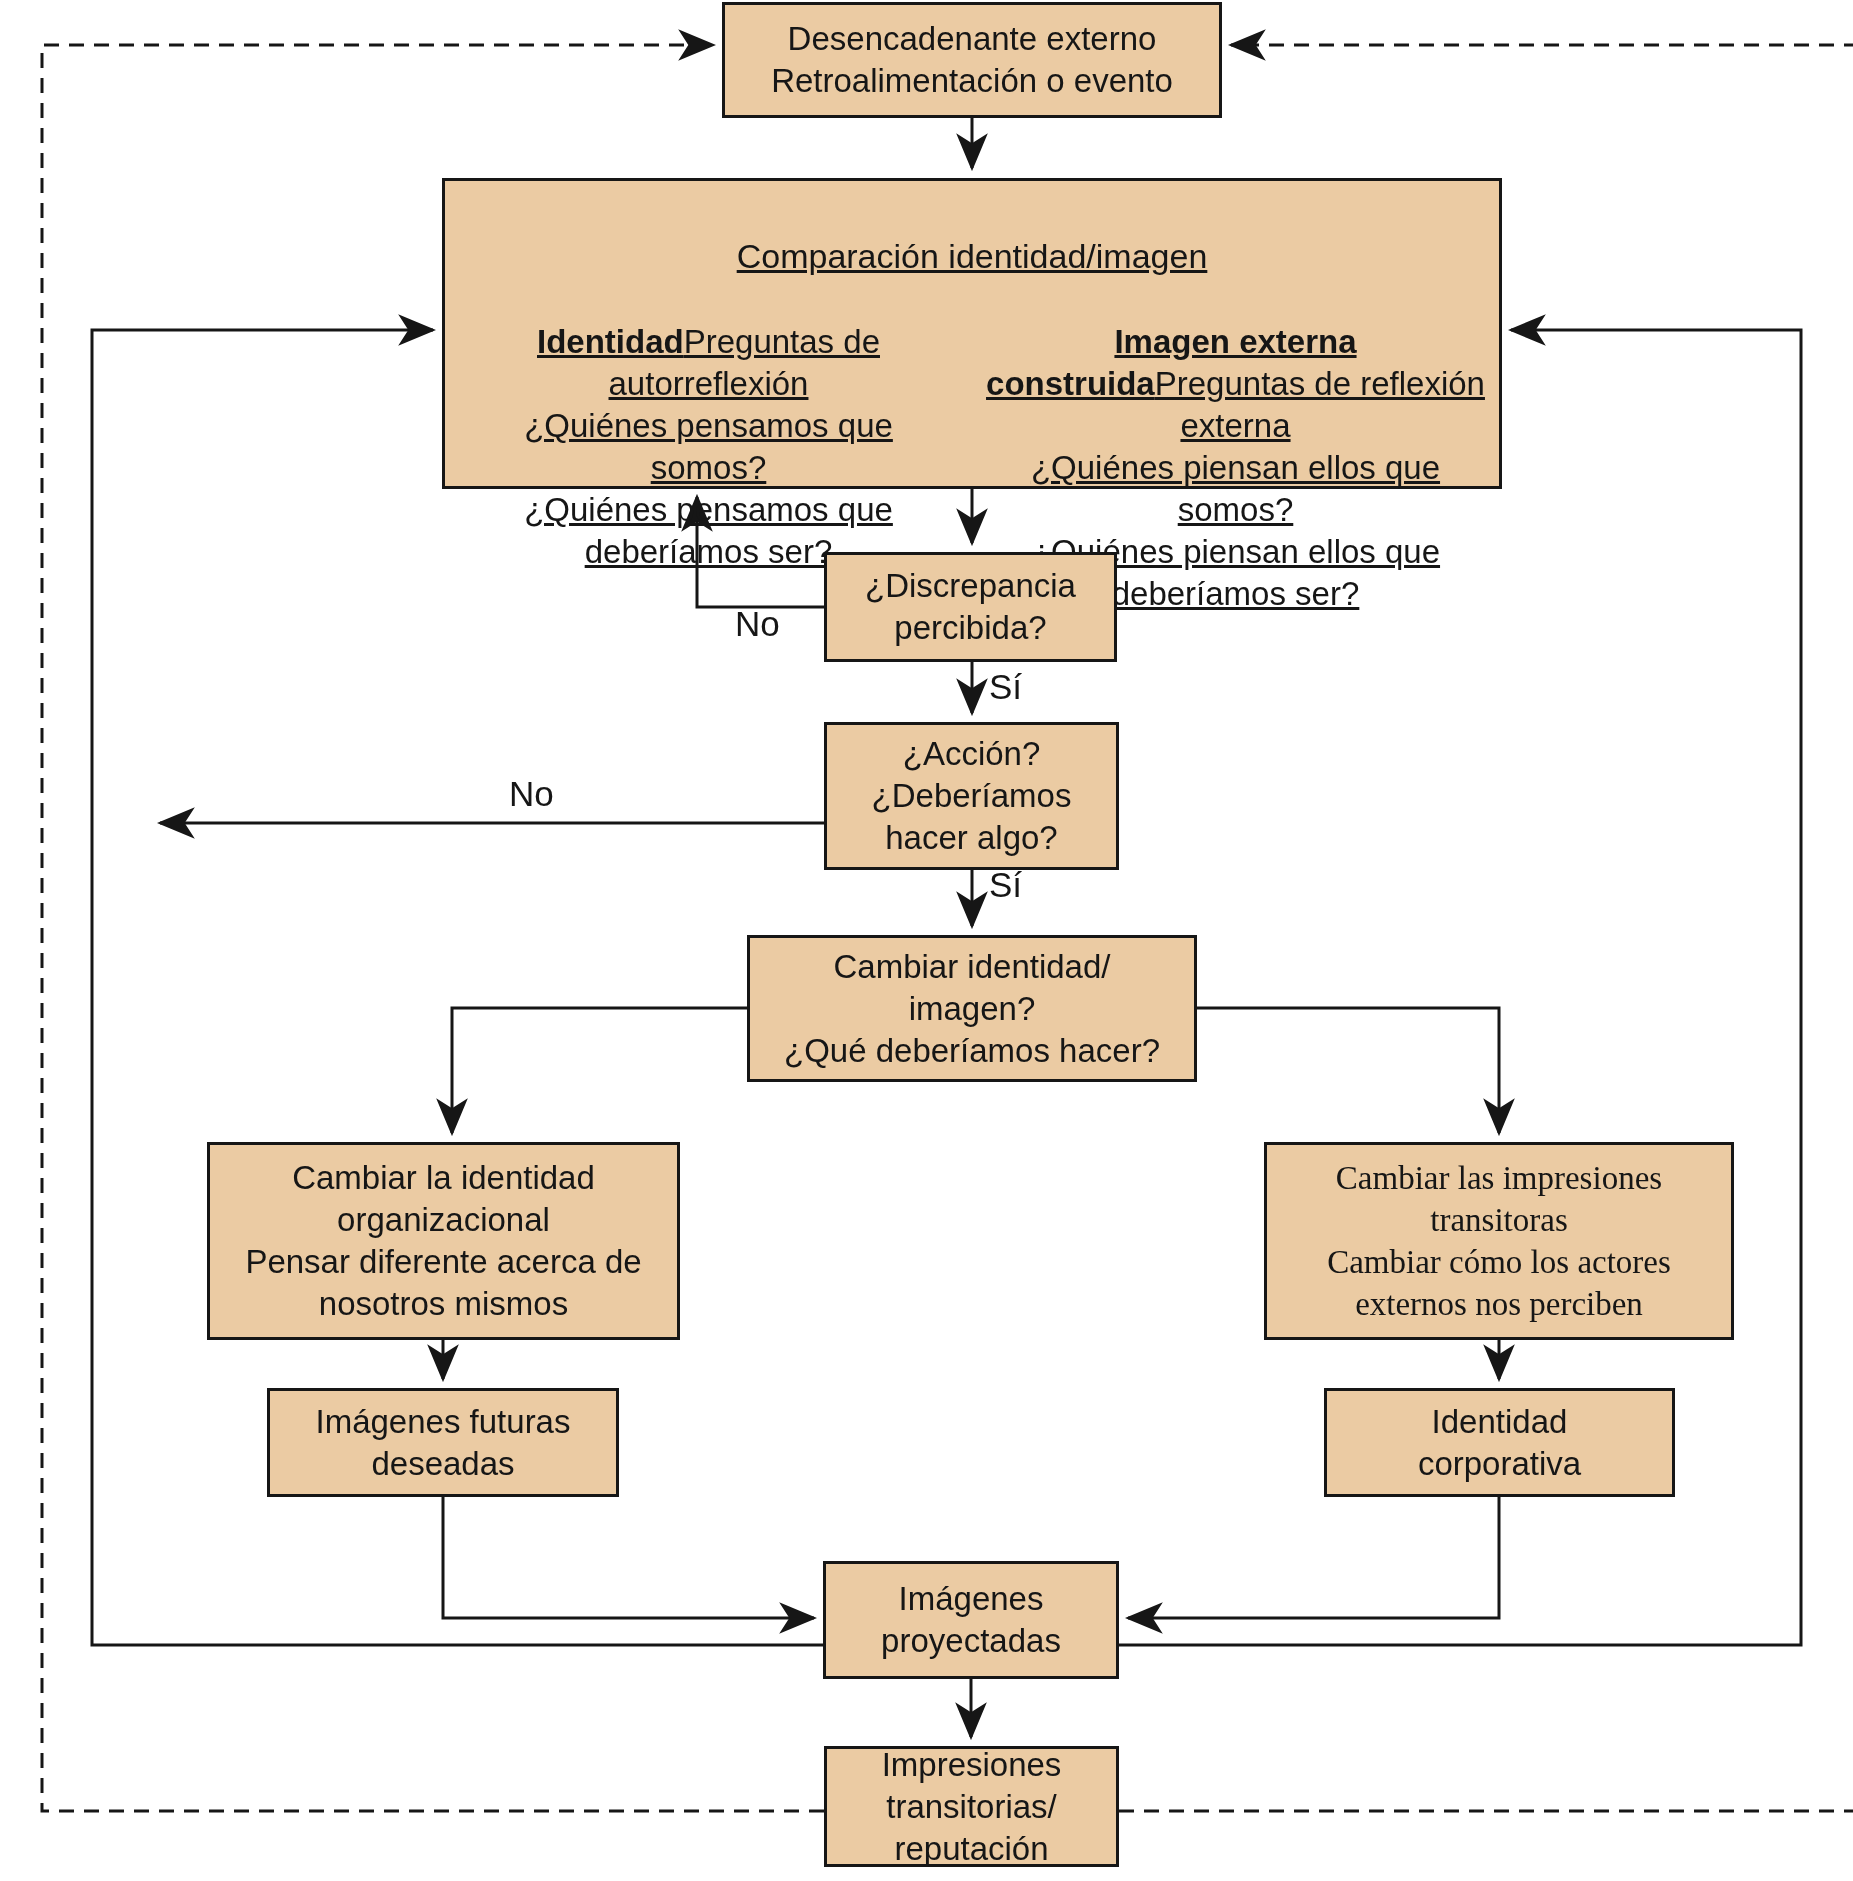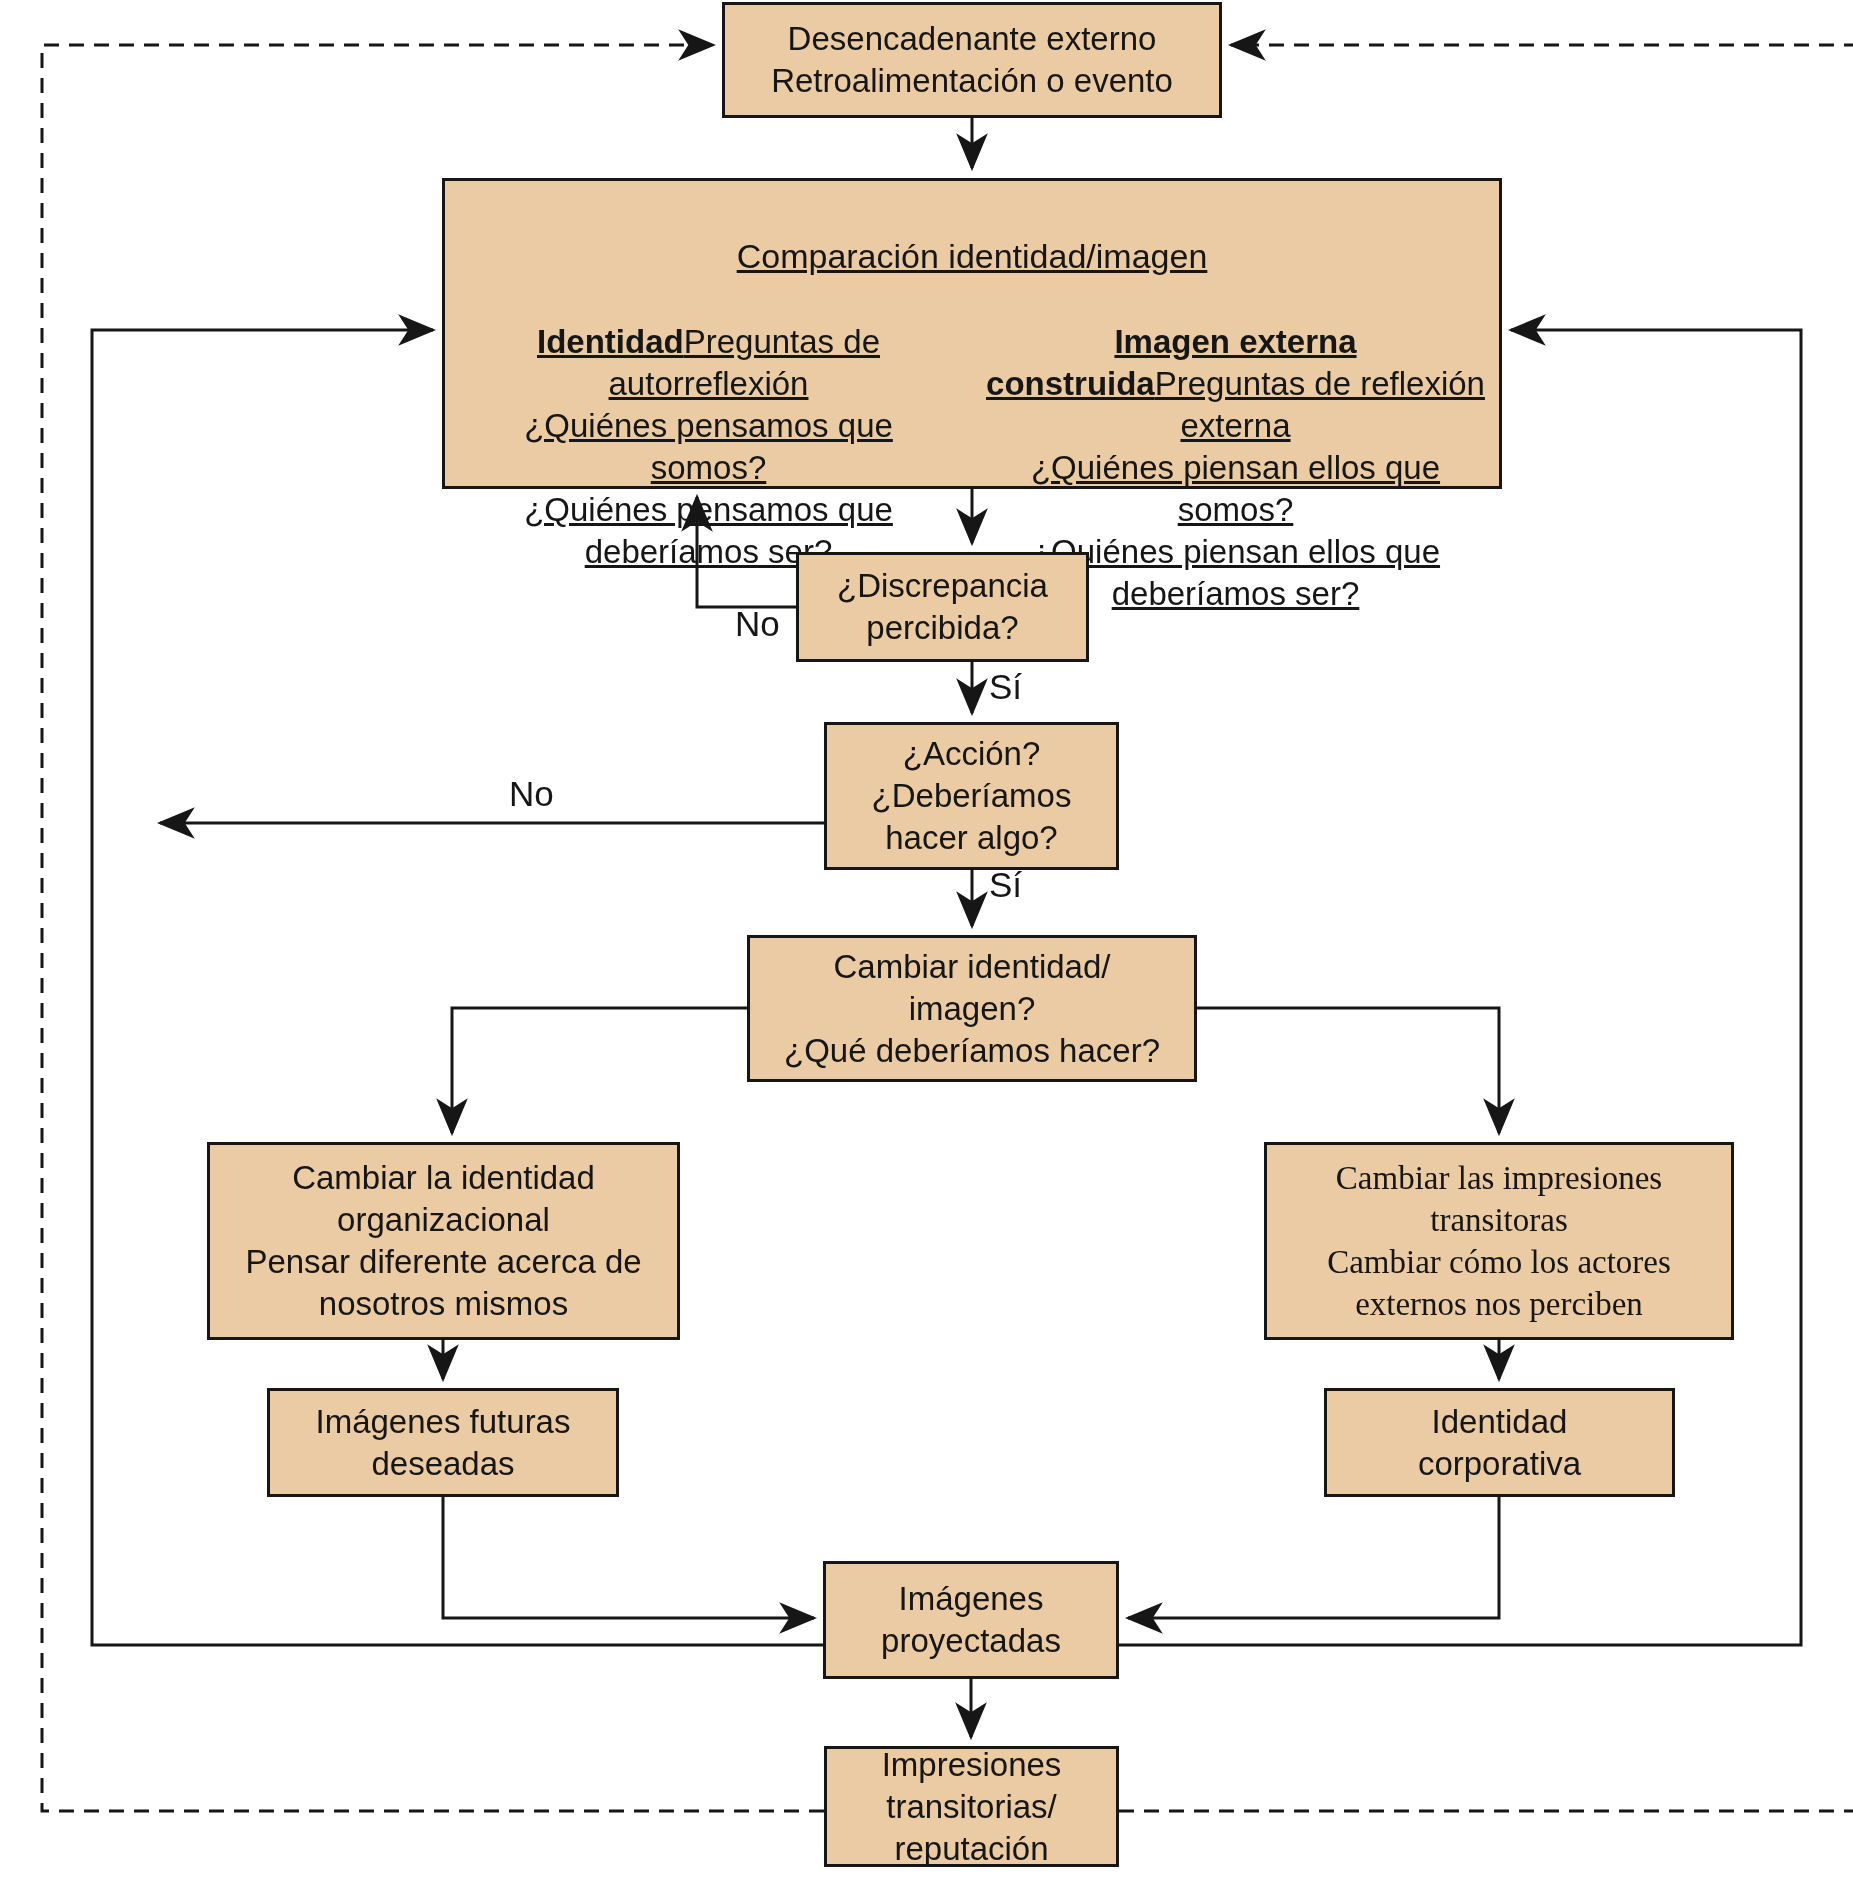--- a/index.html
+++ b/index.html
@@ -83,21 +83,21 @@
 deberíamos ser?</span></div>
         <div class="cmp-col"><b>Imagen externa construida</b><span>Preguntas de reflexión externa
 ¿Quiénes piensan ellos que
 somos?
 ¿Quiénes piensan ellos que
 deberíamos ser?</span></div>
       </div>
     </div>
   </div>
 
-  <div class="node" style="left:764px;top:552px;width:293px;height:110px;">¿Discrepancia
+  <div class="node" style="left:792px;top:552px;width:293px;height:110px;">¿Discrepancia
 percibida?</div>
 
   <div class="node" style="left:792px;top:722px;width:295px;height:148px;">¿Acción?
 ¿Deberíamos
 hacer algo?</div>
 
   <div class="node" style="left:175px;top:1142px;width:473px;height:198px;">Cambiar la identidad
 organizacional
 Pensar diferente acerca de
 nosotros mismos</div>

